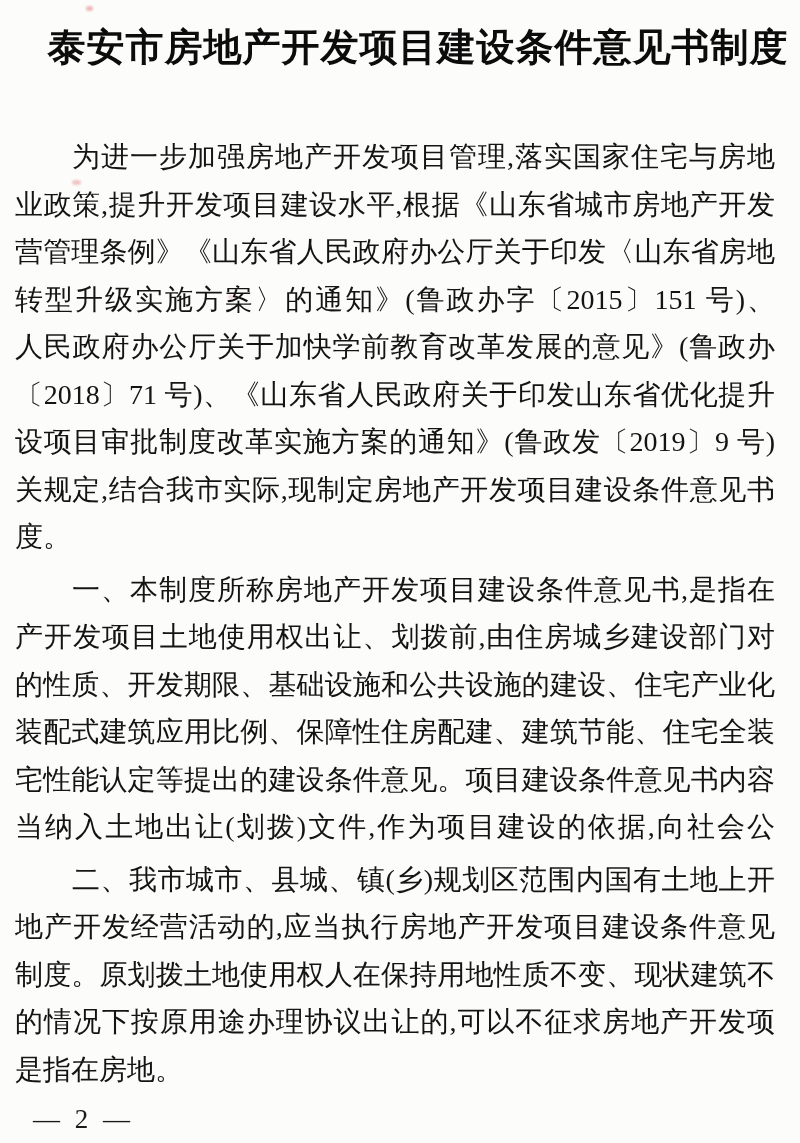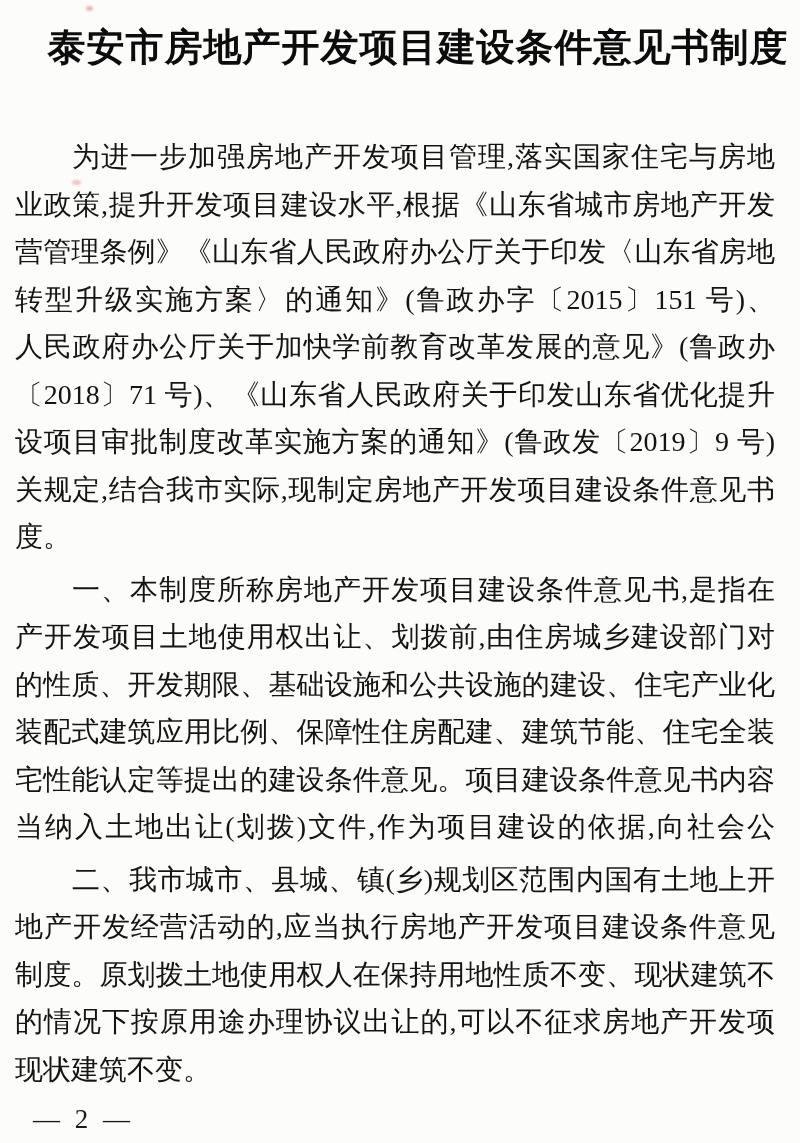--- a/index.html
+++ b/index.html
@@ -103,18 +103,18 @@
         <div class="line">的性质、开发期限、基础设施和公共设施的建设、住宅产业化应用、</div>
         <div class="line">装配式建筑应用比例、保障性住房配建、建筑节能、住宅全装修、住</div>
         <div class="line">宅性能认定等提出的建设条件意见。项目建设条件意见书内容应</div>
         <div class="line last">当纳入土地出让(划拨)文件,作为项目建设的依据,向社会公布。</div>
       </div>
       <div class="paragraph">
         <div class="line indent">二、我市城市、县城、镇(乡)规划区范围内国有土地上开展房</div>
         <div class="line">地产开发经营活动的,应当执行房地产开发项目建设条件意见书</div>
         <div class="line">制度。原划拨土地使用权人在保持用地性质不变、现状建筑不变</div>
         <div class="line">的情况下按原用途办理协议出让的,可以不征求房地产开发项目</div>
-        <div class="line last">现状建筑不变。</div>
+        <div class="line last">是指在房地。</div>
       </div>
     </div>
 
   <div class="page-footer">— 2 —</div>
 </div>
 
 </body></html>

